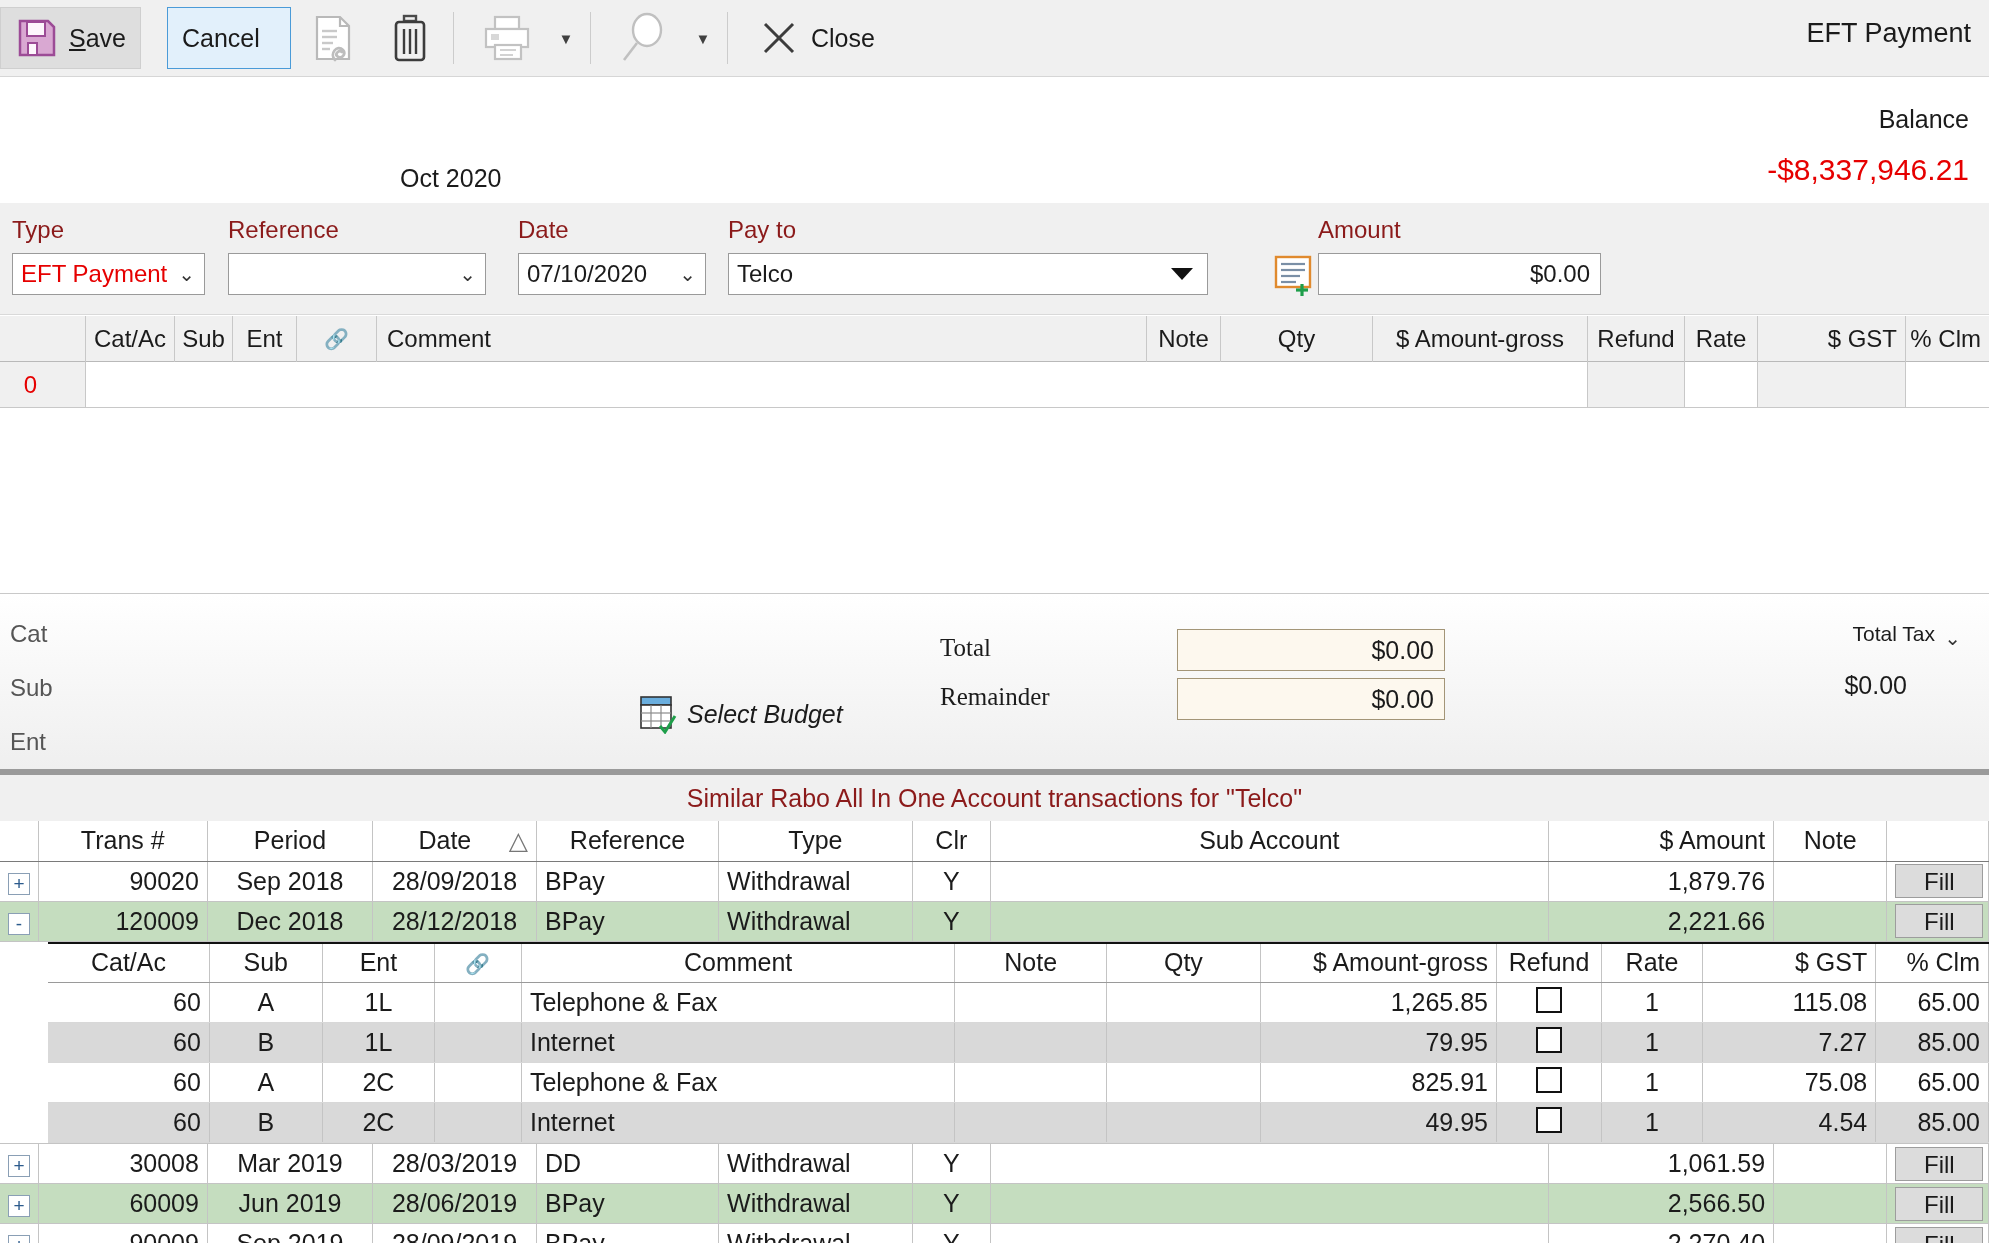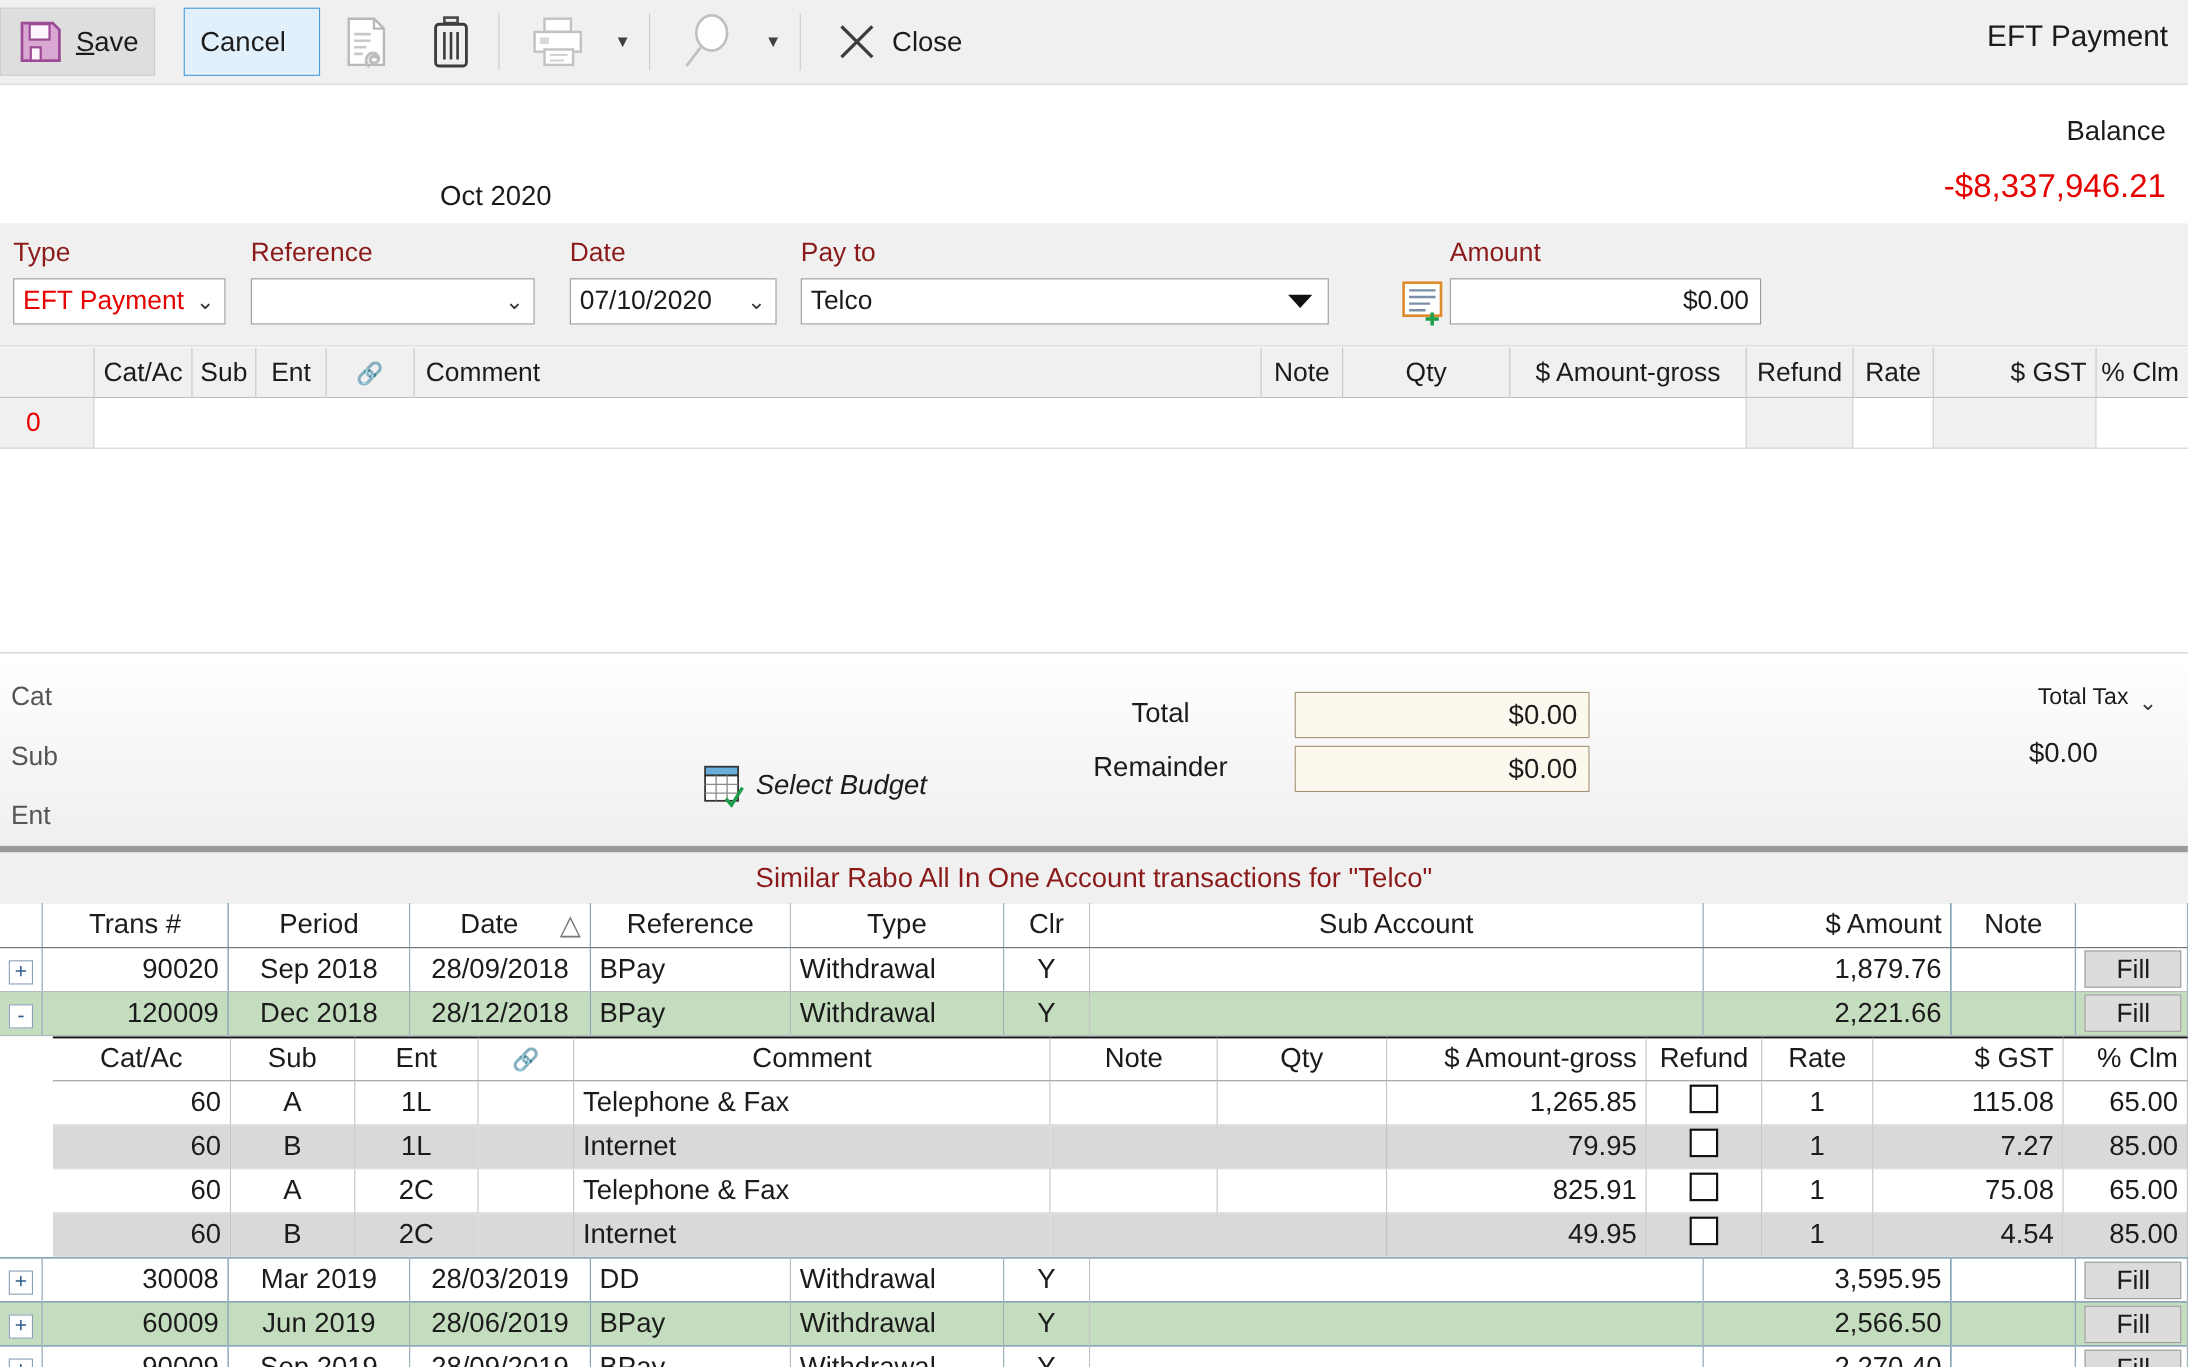--- a/index.html
+++ b/index.html
@@ -133,21 +133,22 @@
 
   
   #totals {
     position: absolute; left: 0; top: 593px; width: 1989px; height: 176px;
     background: linear-gradient(#ffffff, #efefef);
     border-top: 1px solid #c9c9c9;
   }
   .cse { position: absolute; left: 10px; font-size: 24px; color: #555555; }
   .tot-label {
     position: absolute; font-size: 25px; color: #1b1b1b;
-    text-align: center;
+    text-align: left;
+    font-family: Liberation Serif, serif;
   }
   .tot-box {
     position: absolute; width: 268px; height: 42px;
     background: #fdf8ee; border: 1px solid #a39577;
     display: flex; align-items: center; justify-content: flex-end;
     padding-right: 10px; font-size: 25px; color: #1b1b1b;
   }
   #ttax-label {
     position: absolute; right: 54px; top: 28px;
     font-size: 21px; color: #1b1b1b;
@@ -610,21 +611,21 @@
 
       <tr class="r-white">
         <td class="exp"><span class="expbox">+</span></td>
         <td class="num">30008</td>
         <td class="ctr">Mar 2019</td>
         <td class="ctr">28/03/2019</td>
         <td class="lft">DD</td>
         <td class="lft">Withdrawal</td>
         <td class="ctr">Y</td>
         <td class="lft"></td>
-        <td class="num">3,595.95</td>
+        <td class="num">1,061.59</td>
         <td class="lft"></td>
         <td class="fillcell"><span class="fillbtn">Fill</span></td>
       </tr>
 
       <tr class="r-green">
         <td class="exp"><span class="expbox">+</span></td>
         <td class="num">60009</td>
         <td class="ctr">Jun 2019</td>
         <td class="ctr">28/06/2019</td>
         <td class="lft">BPay</td>

